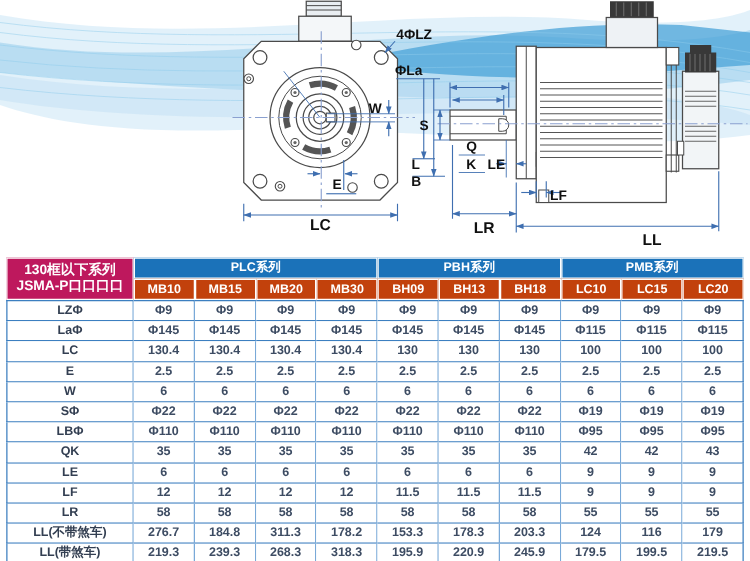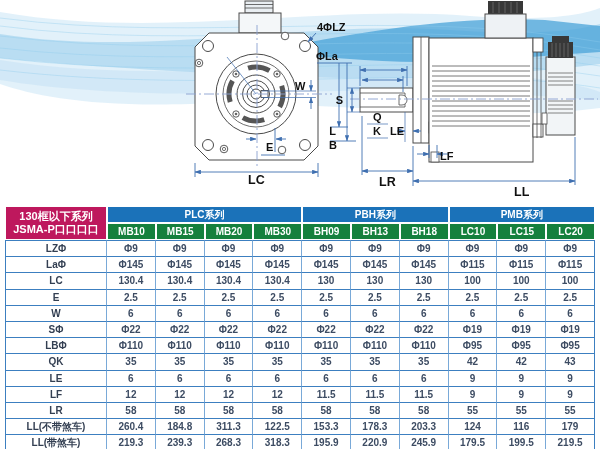--- a/index.html
+++ b/index.html
@@ -7,21 +7,21 @@
        font-family:"Liberation Sans","DejaVu Sans",sans-serif;}
   .stage{position:absolute;inset:0;width:568px;height:449px;background:#fff;}
   .drawing-svg{position:absolute;left:0;top:0;}
   
   table.spec{position:absolute;left:5px;top:206px;width:590px;
      border-collapse:separate;border-spacing:0;table-layout:fixed;}
   table.spec th,table.spec td{padding:0;margin:0;text-align:center;vertical-align:middle;
      white-space:nowrap;overflow:hidden;}
   thead th{background:#1b72b9;color:#fff;font-size:10px;font-weight:bold;
      height:15px;line-height:15px;border:1px solid #fefefe;}
-  thead tr.model-row th{background:#15803d;margin-left:30px;}
+  thead tr.model-row th{background:#c2410c;margin-left:30px;}
   thead th.corner{background:#be185d;font-size:11px;line-height:12px;}
   thead th.corner .c1,thead th.corner .c2{display:block;line-height:13px;}
   tbody td{background:#fff;color:#3d4c63;font-size:10px;font-weight:600;
      height:15.2px;line-height:15.2px;
      border-right:1px solid #79a9d8;border-bottom:1px solid #3c7fc0;}
   tbody td.rowlabel{font-weight:600;color:#333f52;}
   tbody tr td:first-child{border-left:1px solid #3c7fc0;}
   tbody tr:first-child td{border-top:1px solid #3c7fc0;}
   tbody tr td:last-child{border-right:1px solid #3c7fc0;}
   
@@ -431,24 +431,24 @@
           <td>58</td>
           <td>58</td>
           <td>58</td>
           <td>58</td>
           <td>55</td>
           <td>55</td>
           <td>55</td>
         </tr>
         <tr>
           <td class="rowlabel">LL(不带煞车)</td>
-          <td>260.4</td>
+          <td>276.7</td>
           <td>184.8</td>
           <td>311.3</td>
-          <td>122.5</td>
+          <td>178.2</td>
           <td>153.3</td>
           <td>178.3</td>
           <td>203.3</td>
           <td>124</td>
           <td>116</td>
           <td>179</td>
         </tr>
         <tr>
           <td class="rowlabel">LL(带煞车)</td>
           <td>219.3</td>

